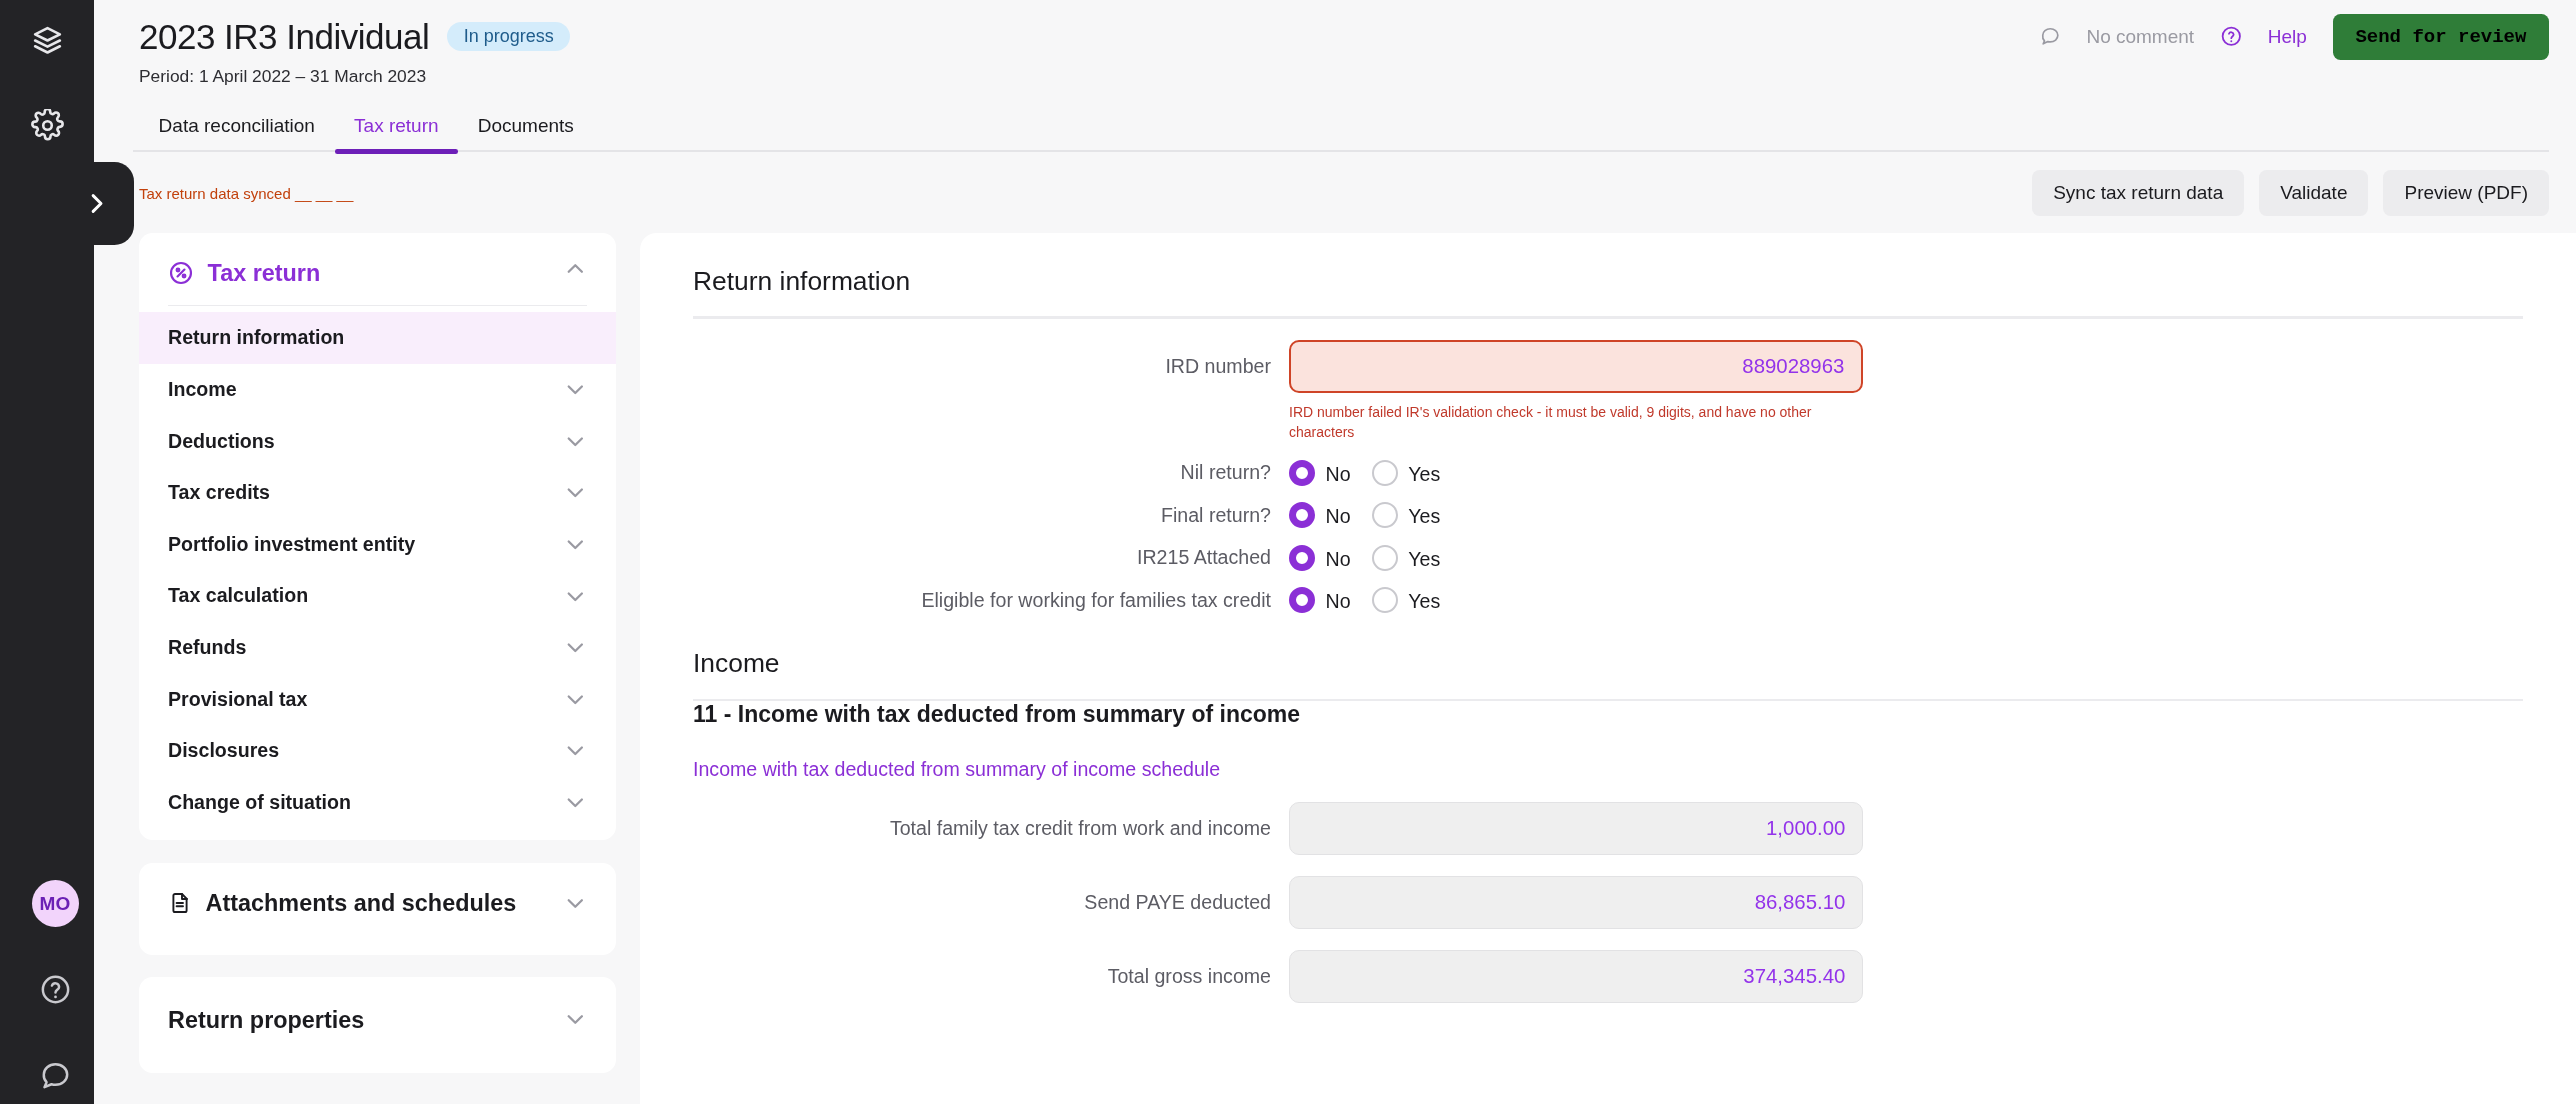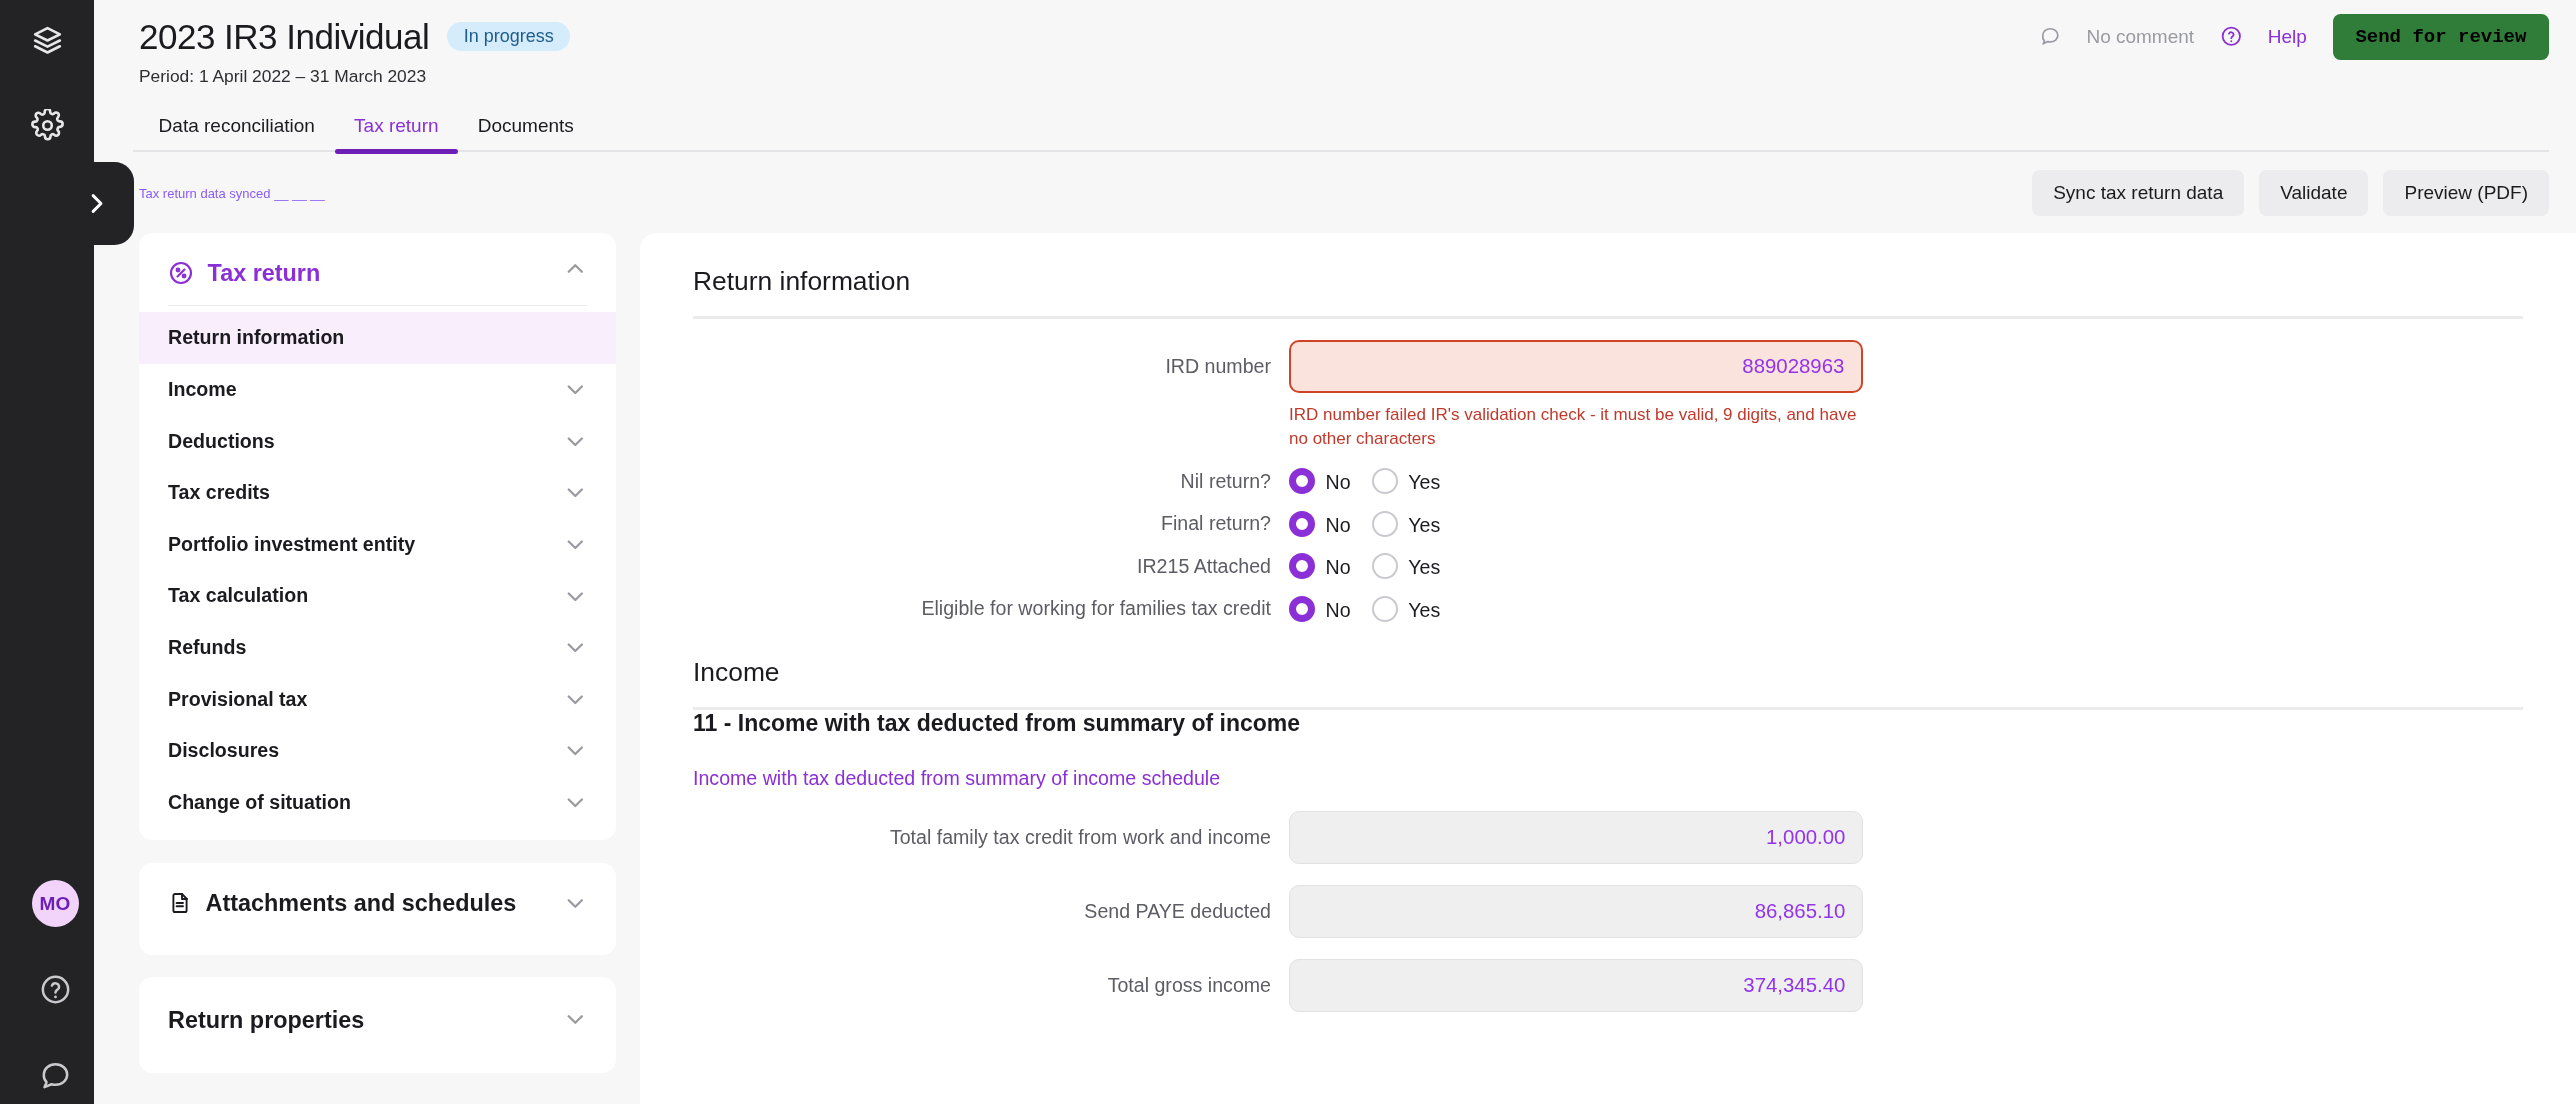--- a/index.html
+++ b/index.html
@@ -82,21 +82,21 @@
     height: 4.5px; background: #6d1fb8; border-radius: 2.3px;
   }
   .tabs-rule { position: absolute; left: 39px; right: 27px; bottom: 0; height: 2.3px; background: #e4e4e7; }
 
   
   .toolbar {
     display: flex; align-items: center; justify-content: space-between;
     padding: 18px 27px 16.6px 45px;
     background: #f7f7f8;
   }
-  .sync-text { font-size: 13px; color: #8b5cf6; }
+  .sync-text { font-size: 15px; color: #c2410c; }
   .toolbar-actions { display: flex; gap: 15px; }
   .btn-ghost {
     background: #ececee; color: #1b1b1f; border: none; border-radius: 7.5px;
     font-family: inherit; font-size: 19px; padding: 12px 21px;
     cursor: pointer; white-space: nowrap;
   }
 
   
   .body { flex: 1 1 auto; display: flex; gap: 24px; padding: 0 0 0 45px; min-height: 0; }
 
@@ -139,21 +139,21 @@
   }
   .field {
     width: 574px; flex: 0 0 574px; height: 53px;
     border-radius: 10px; display: flex; align-items: center; justify-content: flex-end;
     padding: 0 16.6px; font-size: 20.4px; color: #9333ea;
     background: #efefef; border: 1.5px solid #e2e2e4;
   }
   .field.error { background: #fbe3dd; border: 2.3px solid #cf4427; }
   .error-msg {
     margin-left: 596px; width: 574px;
-    color: #c0392b; font-size: 17px; line-height: 1.42; margin-top: 10.6px;
+    color: #c0392b; font-size: 14px; line-height: 1.42; margin-top: 10.6px;
   }
 
   .radio-row { display: flex; align-items: center; margin-top: 16.6px; }
   .radio-group { display: flex; align-items: center; gap: 9px; }
   .radio-opt { display: flex; align-items: flex-end; gap: 10.6px; cursor: pointer; padding-right: 12px; }
   .radio {
     width: 26px; height: 26px; border-radius: 50%;
     border: 2.3px solid #c9c9ce; background: #fff; flex: 0 0 26px;
   }
   .radio.checked { border: 7.5px solid #8b2fd6; background: #fff; }

